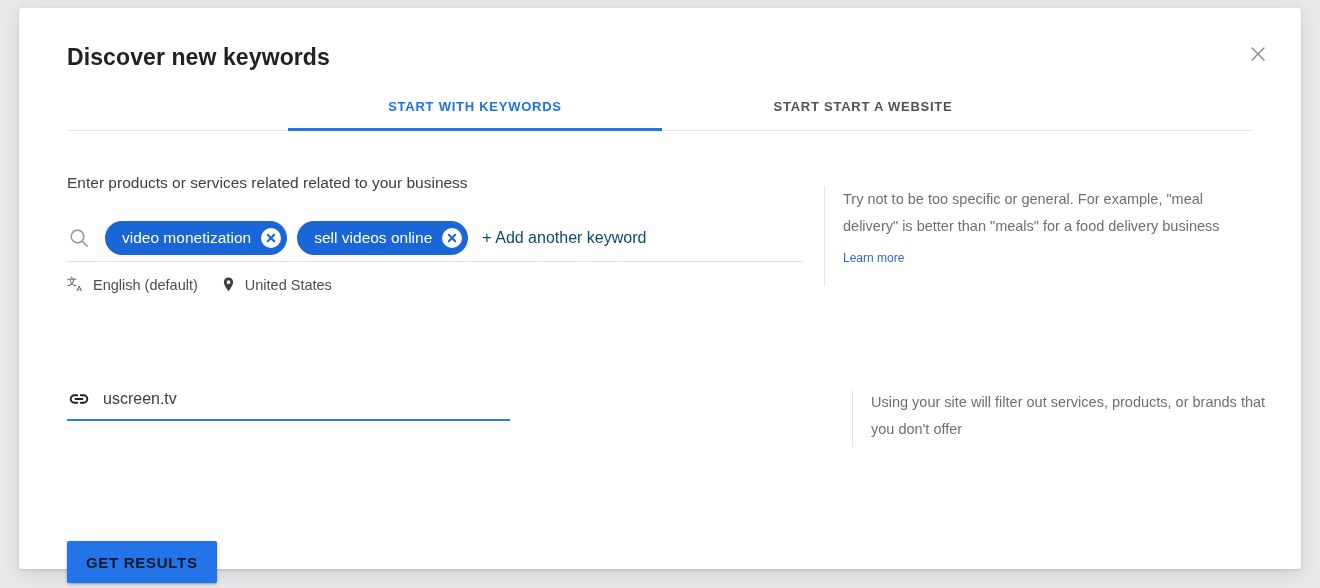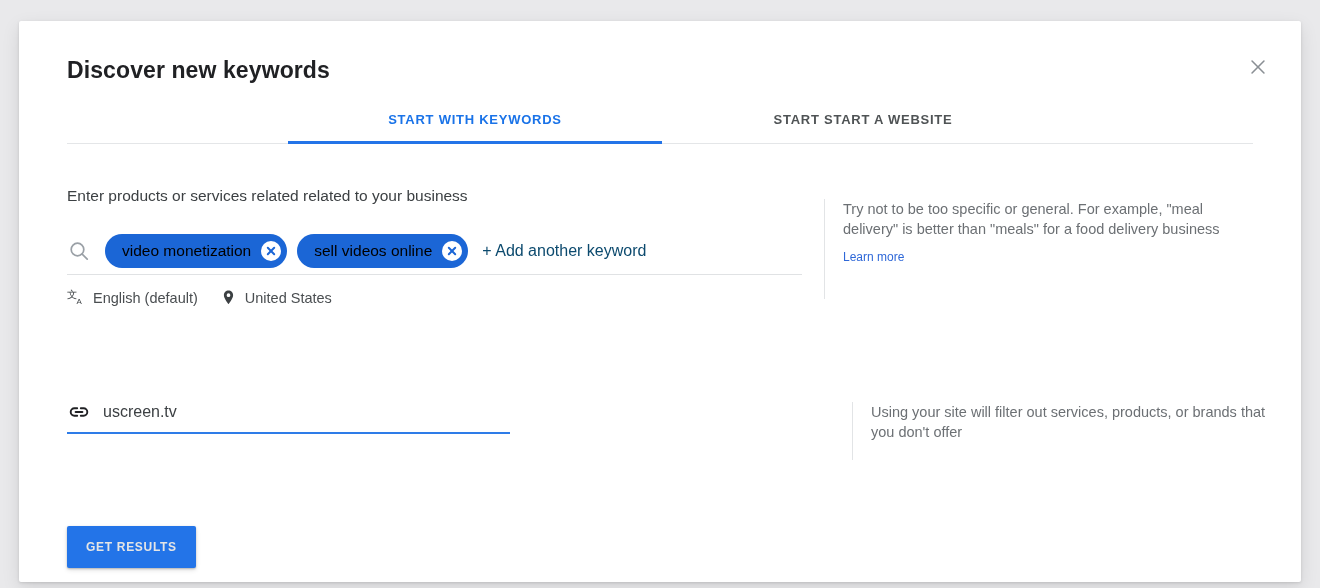--- a/index.html
+++ b/index.html
@@ -18,21 +18,20 @@
 
   .card {
     position: absolute;
     left: 19px;
     top: 8px;
     width: 1282px;
     height: 561px;
     background: #ffffff;
     border-radius: 2px;
     box-shadow: 0 1px 3px rgba(0,0,0,0.12), 0 6px 18px rgba(0,0,0,0.10);
-    margin-top: 13px;
   }
 
   
   .dialog-title {
     position: absolute;
     left: 48px;
     top: 36px;
     font-size: 23px;
     font-weight: bold;
     color: #202124;
@@ -117,21 +116,21 @@
     background: #1b66d6;
     border-radius: 17px;
     display: inline-flex;
     align-items: center;
     padding: 0 6px 0 17px;
     margin-right: 10px;
     cursor: pointer;
     flex: 0 0 auto;
   }
   .chip-label {
-    color: #000000;
+    color: #ffffff;
     font-size: 15.5px;
     white-space: nowrap;
   }
   .chip-remove {
     width: 20px;
     height: 20px;
     margin-left: 10px;
     border-radius: 50%;
     background: #ffffff;
     display: flex;
@@ -180,21 +179,21 @@
   .helper {
     position: absolute;
     padding-left: 18px;
     border-left: 1px solid #e2e4e6;
   }
   .helper-1 { left: 805px; top: 178px; width: 430px; height: 100px; }
   .helper-2 { left: 833px; top: 381px; width: 415px; height: 58px; }
 
   .helper-text {
     font-size: 14.5px;
-    line-height: 20px;
+    line-height: 27px;
     color: #6c7074;
   }
   .learn-more {
     display: inline-block;
     margin-top: 11px;
     font-size: 12px;
     color: #2f68d8;
     cursor: pointer;
   }
 
@@ -220,29 +219,29 @@
   .link-icon svg { display: block; }
   .domain-value {
     font-size: 16px;
     color: #3c4043;
   }
 
   
   .get-results-btn {
     position: absolute;
     left: 48px;
-    top: 505px;
+    top: 533px;
     height: 42px;
     padding: 0 19px;
     background: #2374e8;
-    color: #e5e5e5;
+    color: #0f172a;
     border: none;
     border-radius: 2px;
     font-family: "Liberation Sans", sans-serif;
-    font-size: 12px;
+    font-size: 15px;
     font-weight: bold;
     letter-spacing: 0.7px;
     cursor: pointer;
     box-shadow: 0 1px 2px rgba(0,0,0,0.22), 0 2px 5px rgba(0,0,0,0.12);
   }
 </style>
 </head>
 <body>
 
 <div class="card">

